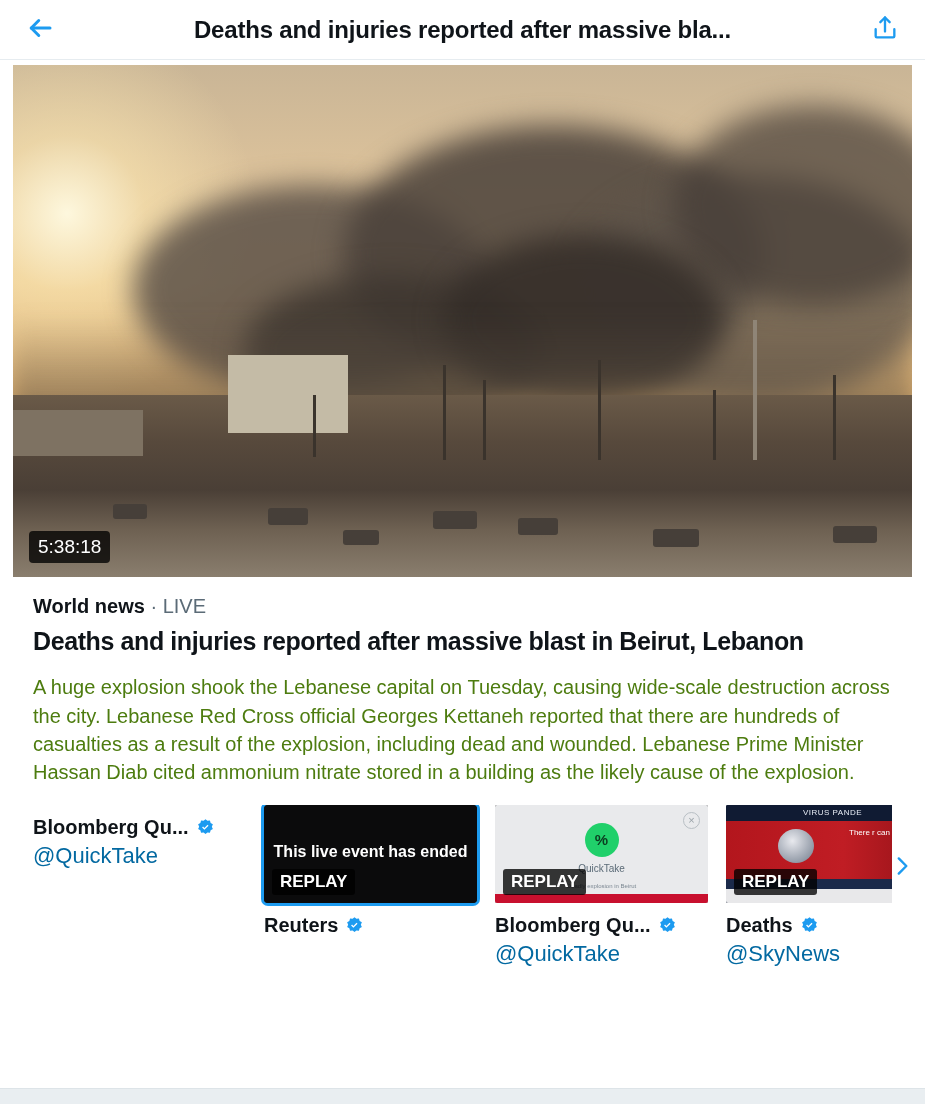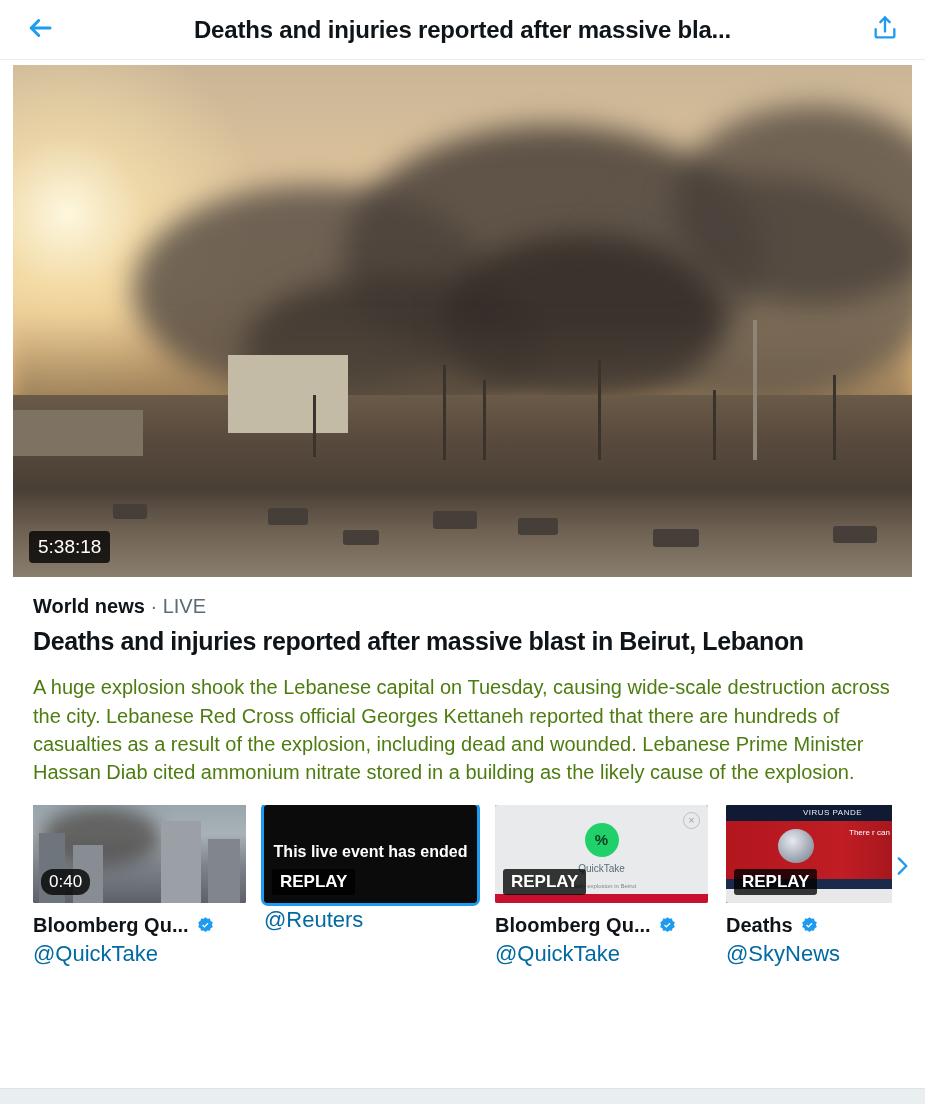--- a/index.html
+++ b/index.html
@@ -331,48 +331,47 @@
       <span>LIVE</span>
     </div>
     <div class="headline">Deaths and injuries reported after massive blast in Beirut, Lebanon</div>
     <div class="summary">A huge explosion shook the Lebanese capital on Tuesday, causing wide-scale destruction across the city. Lebanese Red Cross official Georges Kettaneh reported that there are hundreds of casualties as a result of the explosion, including dead and wounded. Lebanese Prime Minister Hassan Diab cited ammonium nitrate stored in a building as the likely cause of the explosion.</div>
   </div>
 
   <div class="carousel">
     <div class="cards">
 
       <div class="card">
-        <div class="thumb">
-          <div class="thumb-city"></div>
-          <div class="tc-smoke"></div>
-          <div class="tc-b" style="left:6px;top:28px;width:26px;height:70px;"></div>
-          <div class="tc-b" style="left:40px;top:40px;width:30px;height:58px;background:#878d93;"></div>
-          <div class="tc-b" style="left:128px;top:16px;width:40px;height:82px;background:#9aa0a6;"></div>
-          <div class="tc-b" style="left:175px;top:34px;width:32px;height:64px;background:#80868c;"></div>
-          <div class="dur-badge">0:40</div>
-        </div>
         <div class="card-name">
           <span>Bloomberg Qu...</span>
           <span class="verified">
             <svg width="19" height="19" viewBox="0 0 24 24" fill="currentColor">
               <path d="M12 1.5l2.4 2.1 3.2-.3.9 3.1 2.8 1.6-1.3 2.9 1.3 2.9-2.8 1.6-.9 3.1-3.2-.3L12 20.3l-2.4-2.1-3.2.3-.9-3.1L2.7 13.8 4 10.9 2.7 8l2.8-1.6.9-3.1 3.2.3z"></path>
               <path d="M10.6 14.9l-2.9-2.9 1.2-1.2 1.7 1.7 4-4 1.2 1.2z" fill="#fff"></path>
             </svg>
           </span>
         </div>
         <div class="card-handle">@QuickTake</div>
       </div>
 
       <div class="card selected">
         <div class="thumb">
           <div class="thumb-black"></div>
           <div class="live-ended">This live event has ended</div>
           <div class="replay-badge">REPLAY</div>
         </div>
-        <div class="card-handle">@Reuters</div>
+        <div class="card-name">
+          <span>Reuters</span>
+          <span class="verified">
+            <svg width="19" height="19" viewBox="0 0 24 24" fill="currentColor">
+              <path d="M12 1.5l2.4 2.1 3.2-.3.9 3.1 2.8 1.6-1.3 2.9 1.3 2.9-2.8 1.6-.9 3.1-3.2-.3L12 20.3l-2.4-2.1-3.2.3-.9-3.1L2.7 13.8 4 10.9 2.7 8l2.8-1.6.9-3.1 3.2.3z"></path>
+              <path d="M10.6 14.9l-2.9-2.9 1.2-1.2 1.7 1.7 4-4 1.2 1.2z" fill="#fff"></path>
+            </svg>
+          </span>
+        </div>
       </div>
 
       <div class="card">
         <div class="thumb">
           <div class="thumb-grey"></div>
           <div class="quicktake-mark">%</div>
           <div class="qt-sub">QuickTake</div>
           <div class="qt-caption">Deadly explosion in Beirut</div>
           <div class="mute-icon">×</div>
           <div class="thumb-ticker"></div>

